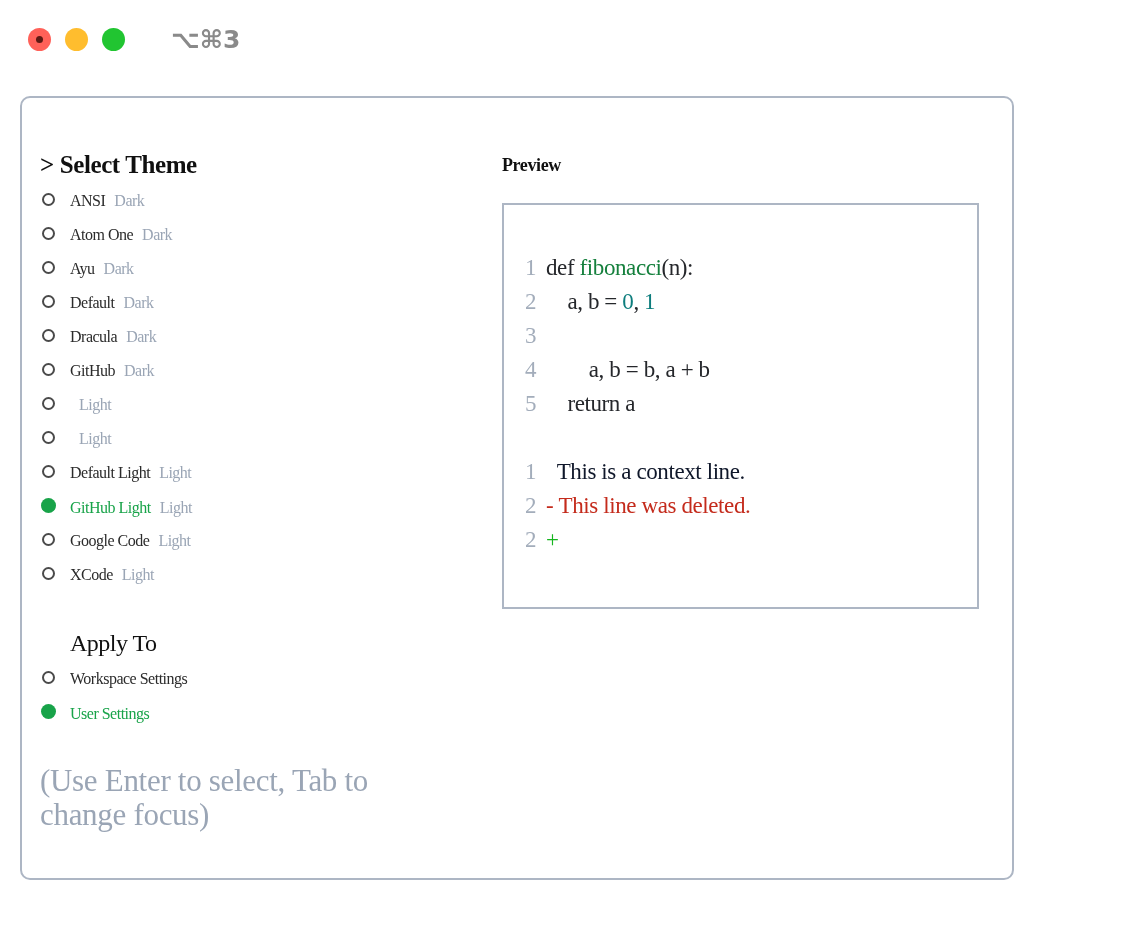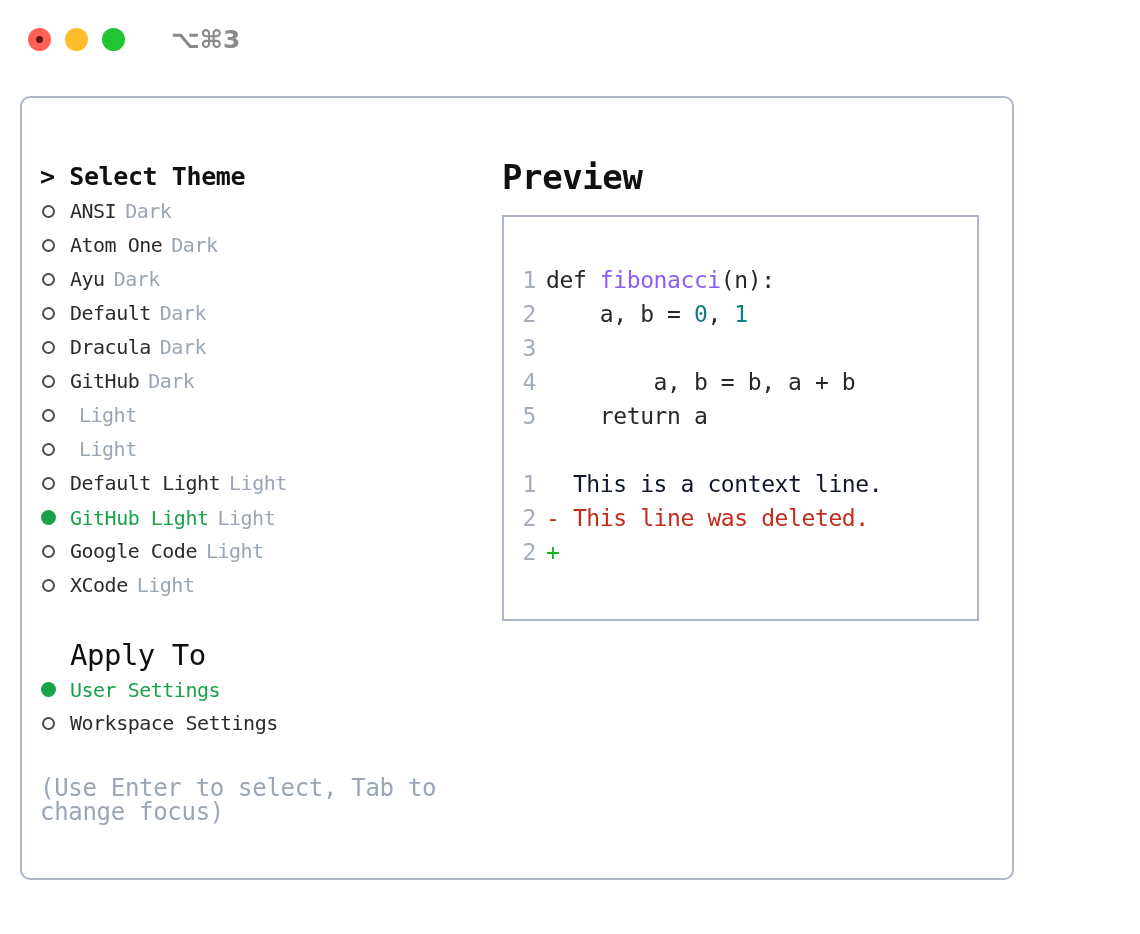--- a/index.html
+++ b/index.html
@@ -77,24 +77,25 @@
     top: 96px;
     width: 994px;
     height: 784px;
     border: 2px solid #adb6c4;
     border-radius: 10px;
     background: #ffffff;
   }
 
   .panel-inner {
     position: absolute;
-    left: 0; top: 12px;
+    left: 0; top: 0;
     width: 100%;
     height: 100%;
     display: flex;
+    font-family: Liberation Serif, serif;
   }
 
   .col-left {
     width: 480px;
     padding: 50px 0 0 18px;
   }
   .col-right {
     flex: 1;
     padding: 50px 0 0 0;
   }
@@ -109,21 +110,21 @@
     letter-spacing: -0.4px;
   }
 
   
   .list { margin-top: 0px; }
   .row {
     display: flex;
     align-items: baseline;
     height: 34px;
     line-height: 34px;
-    font-size: 20px;
+    font-size: 16px;
     white-space: pre;
     letter-spacing: -0.5px;
   }
   .marker {
     width: 30px;
     flex: 0 0 30px;
     display: flex;
     align-items: center;
     height: 34px;
   }
@@ -144,43 +145,43 @@
   }
   .row-name { color: #2b2b2b; }
   .row.selected .row-name { color: #18a349; }
   .row-kind {
     color: #9aa5b5;
     margin-left: 9px;
   }
 
   
   .applyto-head {
-    font-size: 29px;
+    font-size: 24px;
     color: #101010;
     line-height: 34px;
     white-space: pre;
     padding-left: 30px;
     letter-spacing: -0.5px;
   }
   .spacer { height: 36px; }
 
   
   .hint {
     margin-top: 36px;
-    font-size: 24px;
-    line-height: 24px;
+    font-size: 31px;
+    line-height: 34px;
     color: #9aa5b5;
     width: 410px;
     letter-spacing: -0.3px;
     padding-left: 0px;
   }
 
   
   .preview-head {
-    font-size: 34px;
+    font-size: 18px;
     font-weight: 700;
     color: #101010;
     line-height: 34px;
     letter-spacing: -0.4px;
     margin-left: 0px;
   }
   .preview-box {
     margin-top: 21px;
     width: 477px;
     height: 406px;
@@ -199,21 +200,21 @@
   .lineno {
     width: 42px;
     flex: 0 0 42px;
     text-align: right;
     color: #a3adbb;
     padding-right: 10px;
   }
   .code-body { color: #25272b; }
   .blank-line { height: 34px; }
 
-  .tok-fn   { color: #8b5cf6; }
+  .tok-fn   { color: #15803d; }
   .tok-num  { color: #0d7d7d; }
   .tok-call { color: #1a9ecb; }
   .tok-plain{ color: #25272b; }
 
   .diff-ctx { color: #0f172a; }
   .diff-del { color: #c42b1c; }
   .diff-add { color: #16b51f; }
 </style>
 </head>
 <body>
@@ -249,22 +250,22 @@
             <div class="row selected"><span class="marker"><span class="bullet-filled"></span></span><span class="row-name">GitHub Light</span><span class="row-kind">Light</span></div>
             <div class="row"><span class="marker"><span class="bullet-empty"></span></span><span class="row-name">Google Code</span><span class="row-kind">Light</span></div>
             <div class="row"><span class="marker"><span class="bullet-empty"></span></span><span class="row-name">XCode</span><span class="row-kind">Light</span></div>
           </div>
 
         <div class="spacer"></div>
 
         <div class="applyto-head">Apply To</div>
 
         <div class="list" id="apply-to-list">
+            <div class="row"><span class="marker"><span class="bullet-empty"></span></span><span class="row-name">Workspace Settings</span></div>
             <div class="row selected"><span class="marker"><span class="bullet-filled"></span></span><span class="row-name">User Settings</span></div>
-            <div class="row"><span class="marker"><span class="bullet-empty"></span></span><span class="row-name">Workspace Settings</span></div>
           </div>
 
         <div class="hint">(Use Enter to select, Tab to change focus)</div>
       </div>
 
       <div class="col-right">
         <div class="preview-head">Preview</div>
 
         <div class="preview-box">
           <div id="code-sample">

